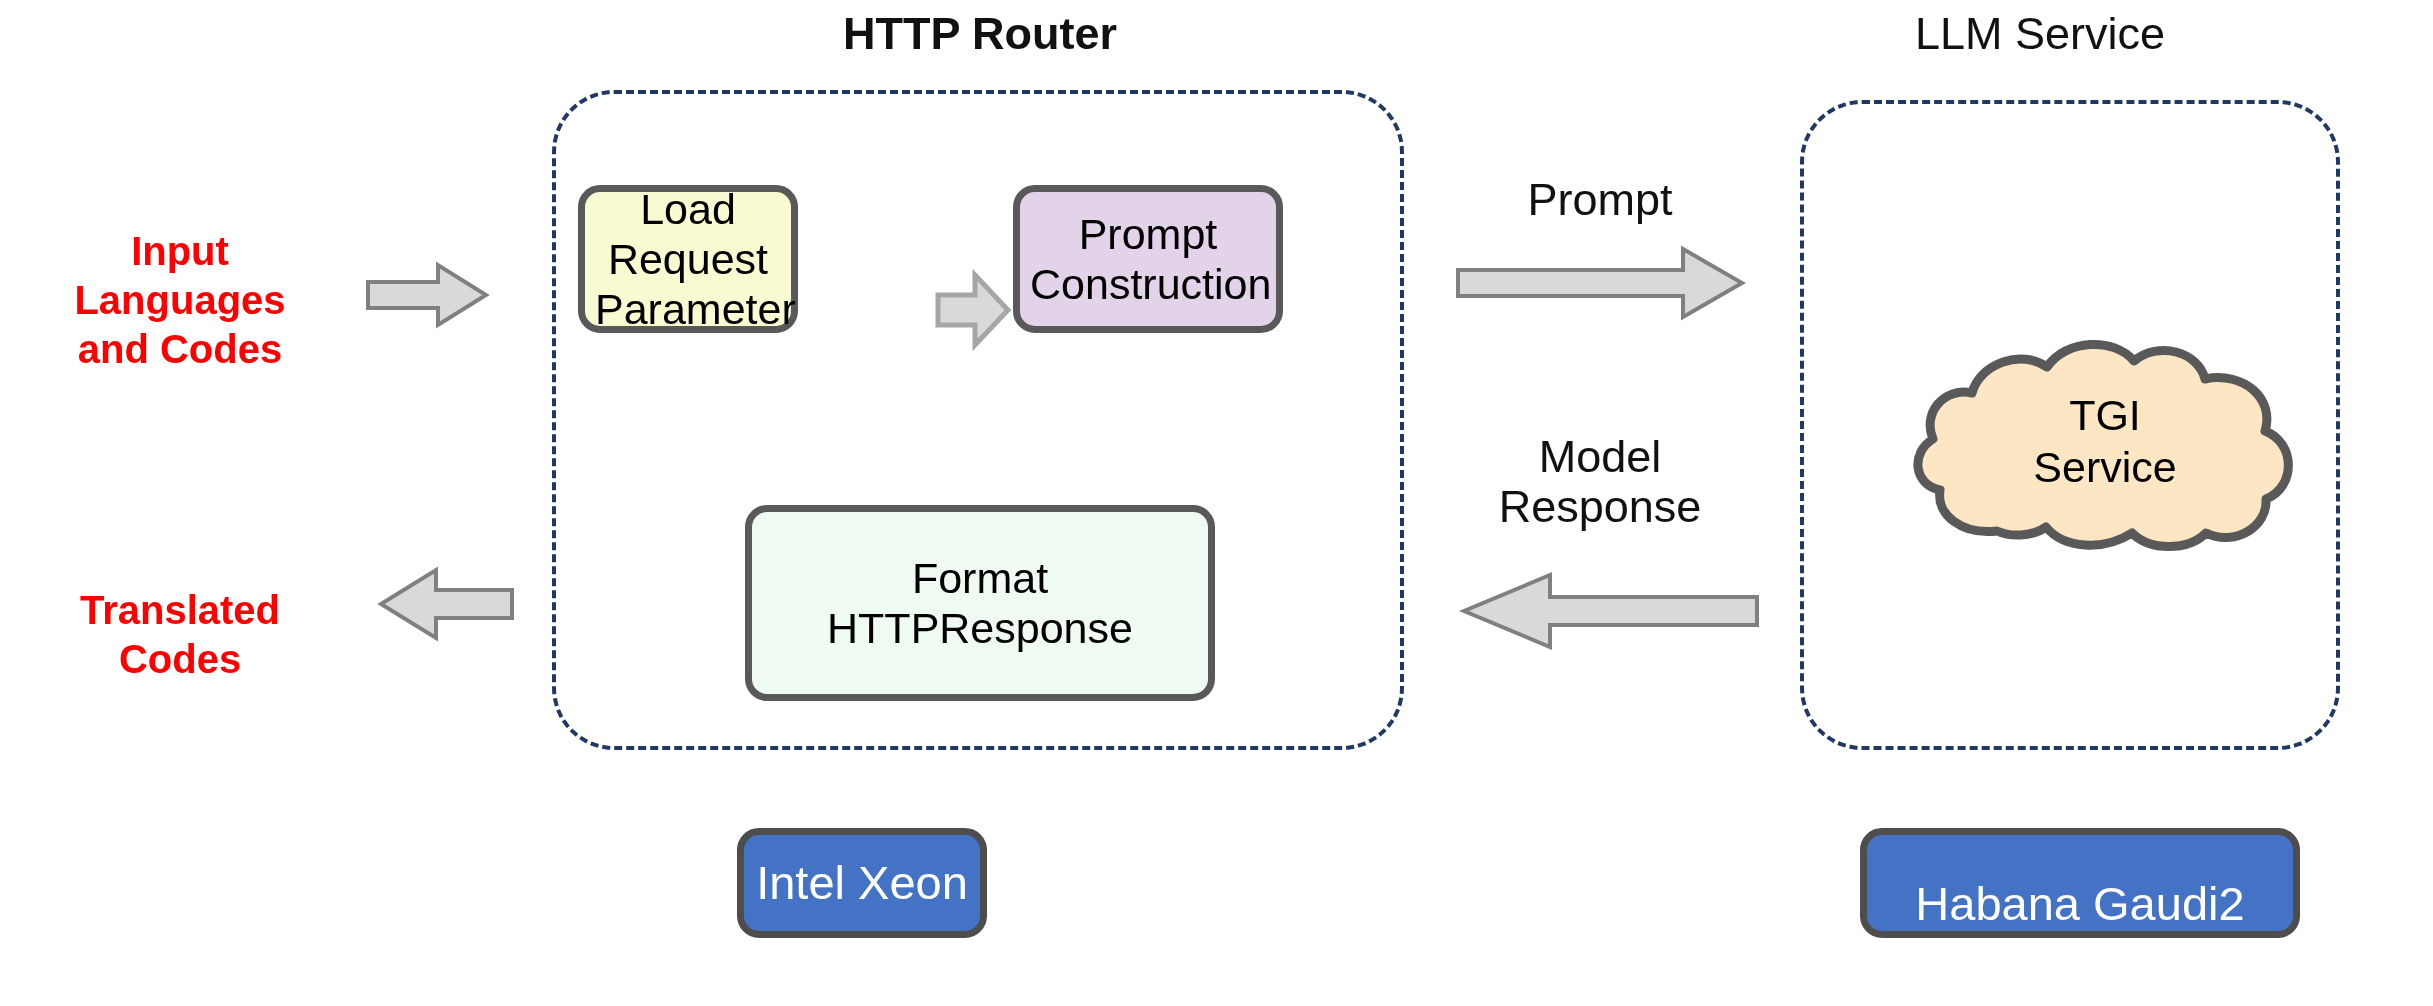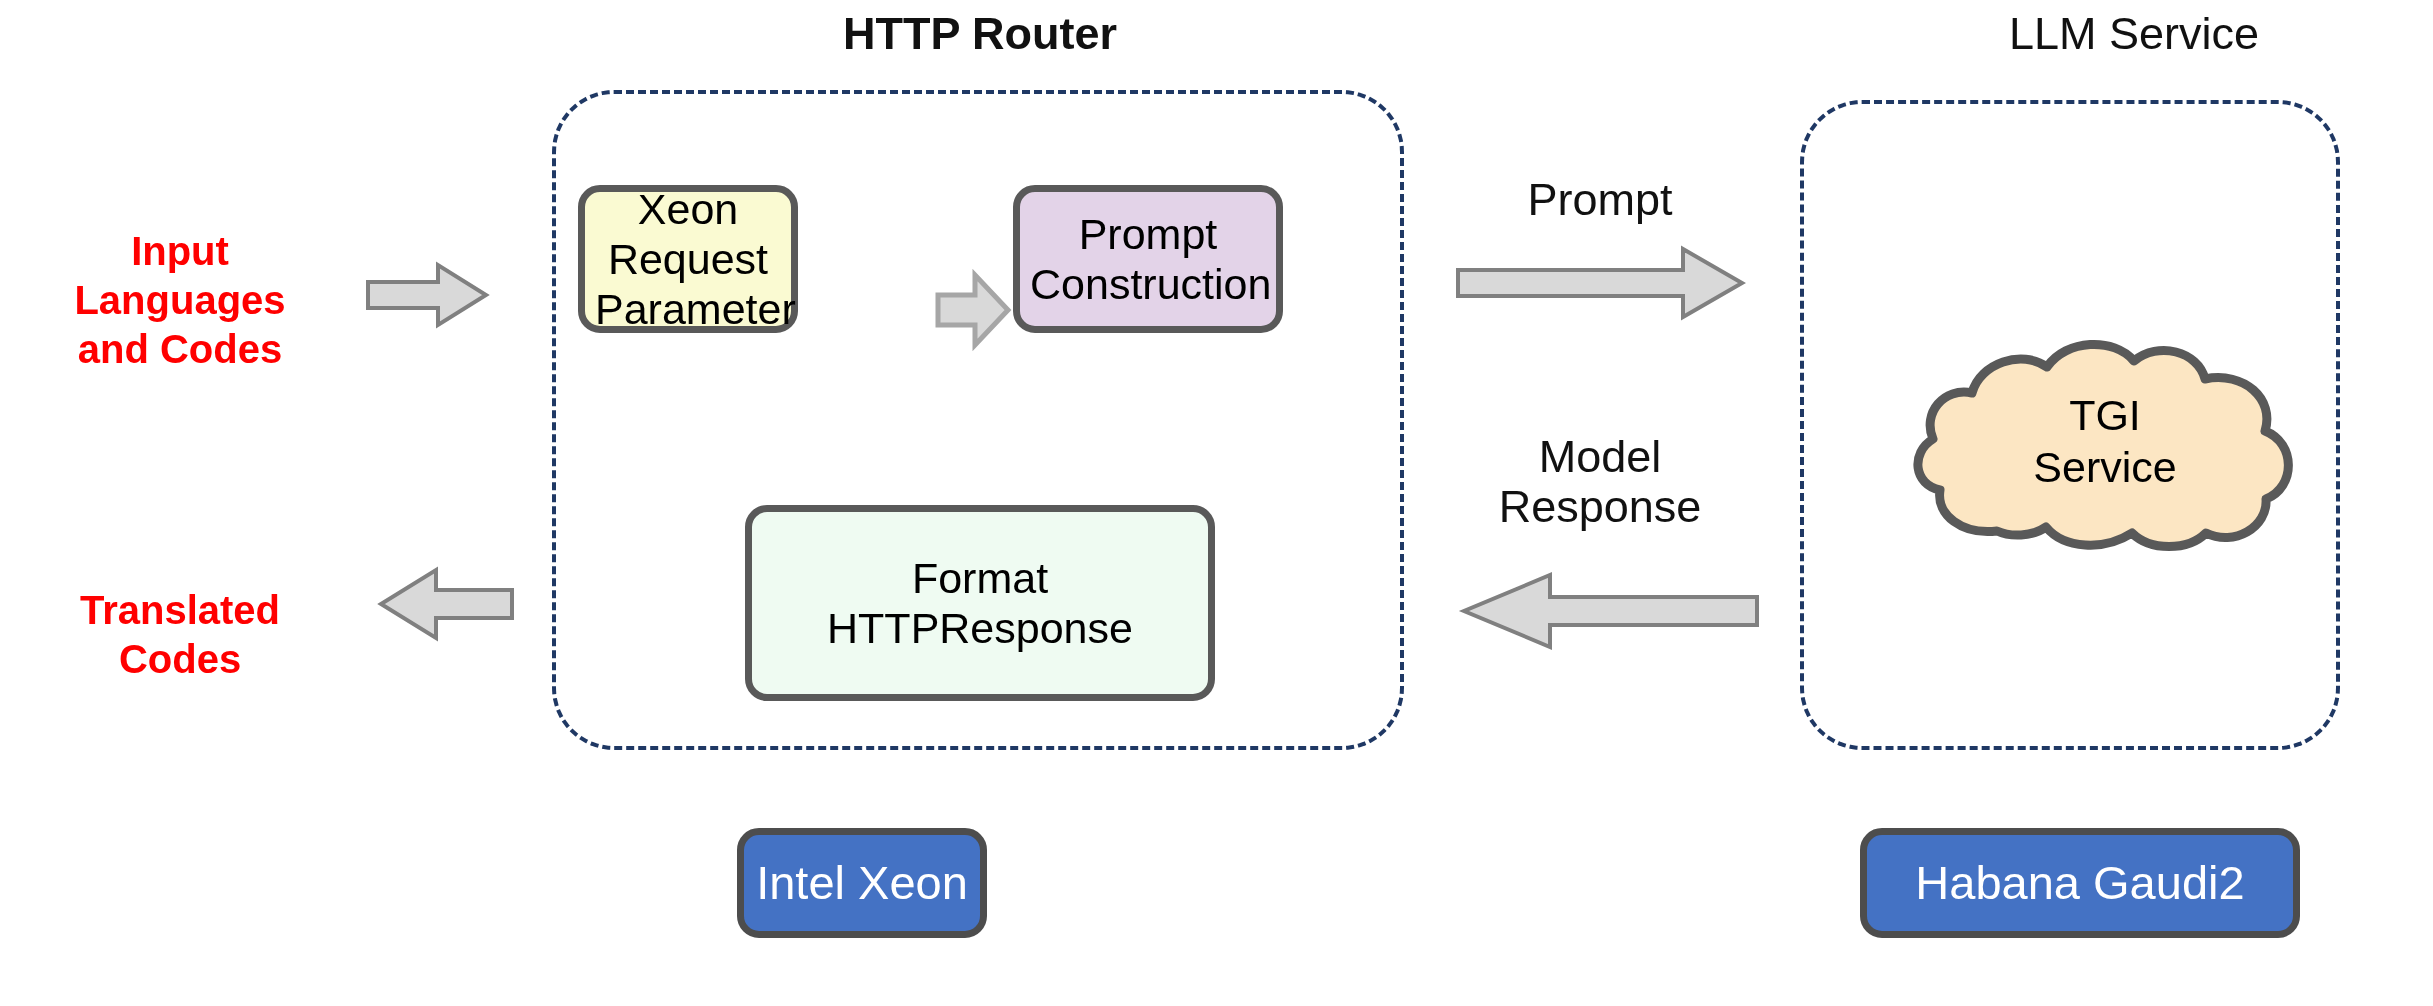--- a/index.html
+++ b/index.html
@@ -103,21 +103,21 @@
     pointer-events: none;
   }
 </style>
 </head>
 <body>
 
 <div id="stage">
 
   <div class="abs group-title" style="left:700px; top:10px; width:560px;font-weight:bold;">HTTP Router</div>
 
-  <div class="abs group-title" style="left:1854px; top:10px; width:560px;">LLM Service</div>
+  <div class="abs group-title" style="left:1760px; top:10px; width:560px;">LLM Service</div>
 
   <div class="abs dashed-container" style="left:552px; top:90px; width:852px; height:660px;"></div>
 
   <div class="abs dashed-container" style="left:1800px; top:100px; width:540px; height:650px;"></div>
 
   <div class="abs red-label" style="left:20px; top:196px; width:320px;">Input
 Languages
 and Codes</div>
 
   <div class="abs" style="left:366px; top:262px;">
@@ -129,21 +129,21 @@
   <div class="abs red-label" style="left:20px; top:555px; width:320px;">Translated
 Codes</div>
 
   <div class="abs" style="left:378px; top:567px;">
     <svg class="arrow-svg" width="136" height="74" viewBox="0 0 136 74">
       <polygon points="134,23 58,23 58,3 3,37 58,71 58,51 134,51" fill="#D9D9D9" stroke="#808080" stroke-width="4" stroke-linejoin="miter"></polygon>
     </svg>
   </div>
 
   <div class="abs proc-box" style="left:578px; top:185px; width:220px; height:148px; background:#FAFAD2;">
-    <span class="txt">Xeon
+    <span class="txt">Load
 Request
 Parameter</span>
   </div>
 
   <div class="abs" style="left:935px; top:270px;">
     <svg class="arrow-svg" width="76" height="80" viewBox="0 0 76 80">
       <polygon points="3,25 40,25 40,5 73,40 40,75 40,55 3,55" fill="#D9D9D9" stroke="#A6A6A6" stroke-width="5" stroke-linejoin="miter"></polygon>
     </svg>
   </div>
 
@@ -191,17 +191,17 @@
                C 132,202 110,202 97,196 Z" fill="#FCE6C3" stroke="#595959" stroke-width="9" stroke-linejoin="round" stroke-linecap="round"></path>
     </svg>
     <div class="cloud-label" style="top:55px;">TGI
 Service</div>
   </div>
 
   <div class="abs hw-box" style="left:737px; top:828px; width:250px; height:110px;">
     <span>Intel Xeon</span>
   </div>
 
-  <div class="abs hw-box" style="left:1860px; top:828px; width:440px; height:110px;">
+  <div class="abs hw-box" style="left:1860px; top:828px; width:440px; height:110px;align-items:flex-end;">
     <span>Habana Gaudi2</span>
   </div>
 
 </div>
 
 </body></html>

